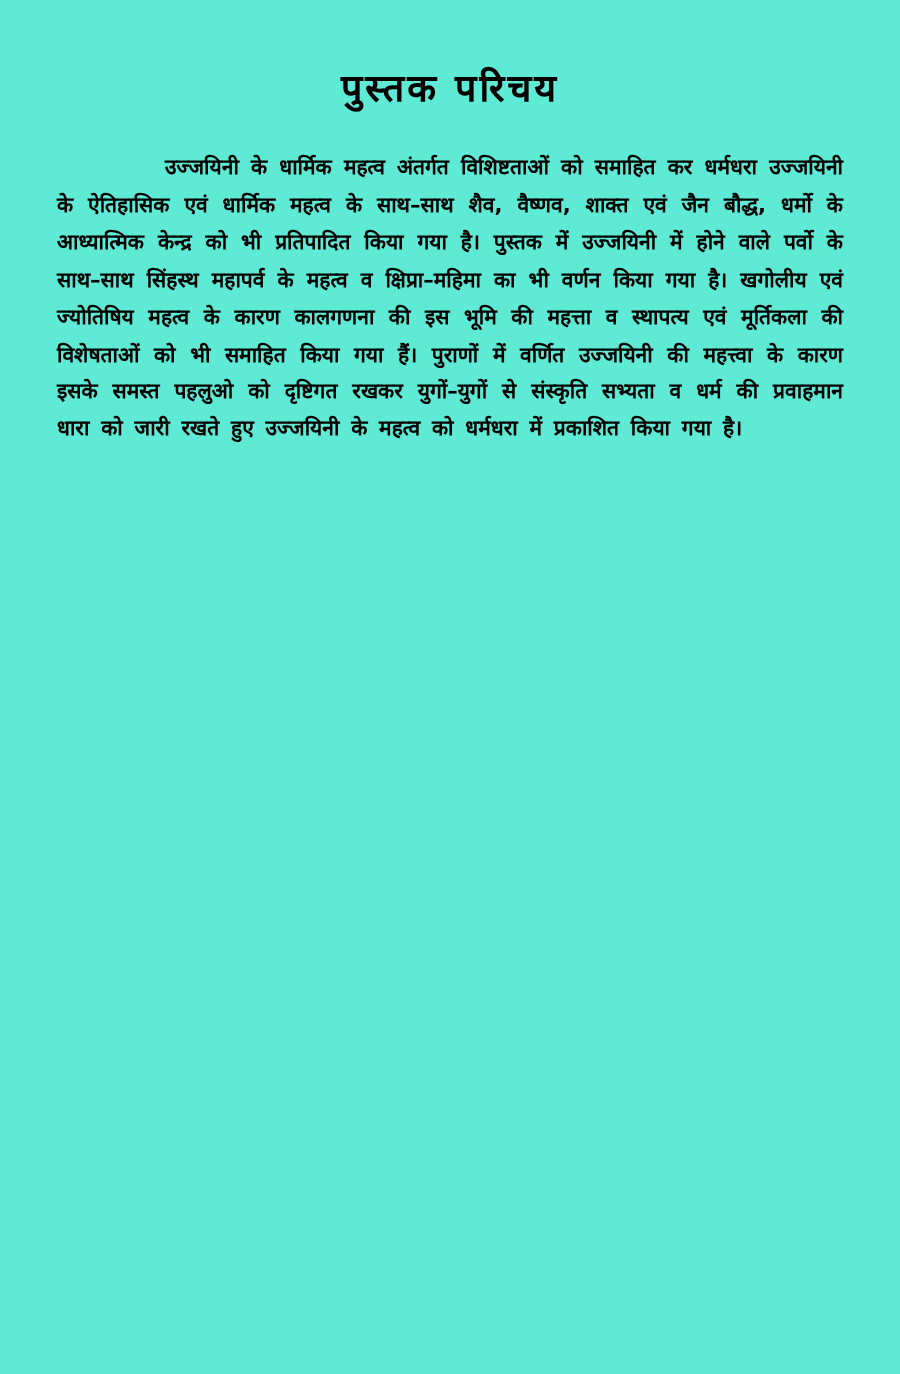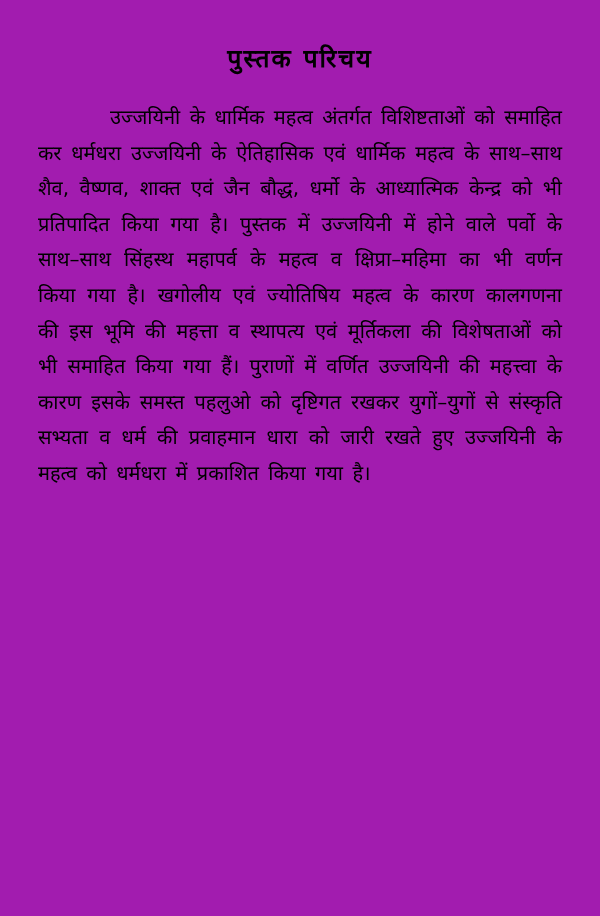--- a/index.html
+++ b/index.html
@@ -12,38 +12,38 @@
     height: 916px;
     font-family: "DejaVu Sans", sans-serif;
     color: #000000;
     overflow: hidden;
   }
   .page {
     width: 600px;
     height: 916px;
     box-sizing: border-box;
     padding: 34px 38px 20px 38px;
-    background: #a21caf;
+    background: #5eead4;
     position: relative;
   }
   .doc-title {
     text-align: center;
     font-size: 25px;
     font-weight: bold;
     letter-spacing: 2px;
     margin: 10px 0 26px 0;
     line-height: 1.2;
   }
   .body-text {
-    font-size: 20px;
+    font-size: 14px;
     line-height: 1.78;
     text-align: justify;
     text-justify: inter-word;
     word-spacing: 3px;
-    font-weight: 400;
+    font-weight: 700;
   }
   .body-text p {
     margin: 0;
     text-indent: 72px;
   }
 </style>
 </head>
 <body>
 
 <div class="page">

